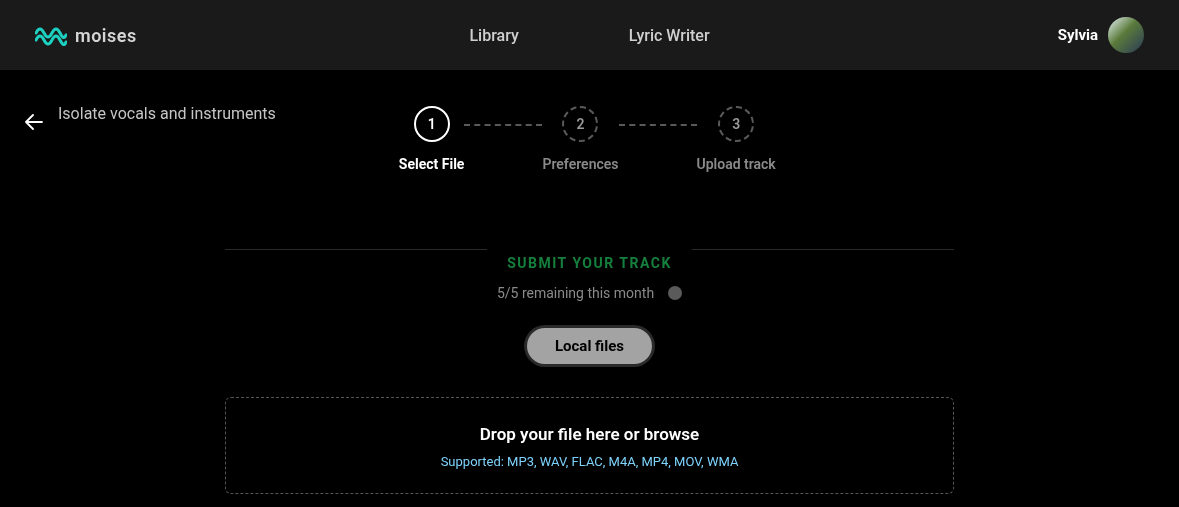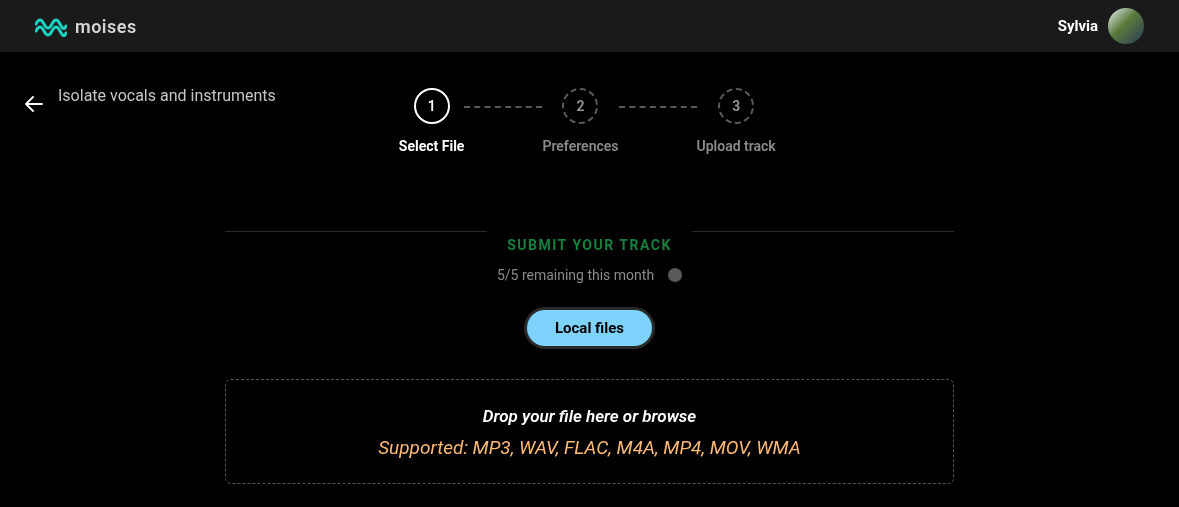--- a/index.html
+++ b/index.html
@@ -9,21 +9,21 @@
     }
     body {
       font-family: -apple-system, BlinkMacSystemFont, "Segoe UI", Roboto, Helvetica, Arial, sans-serif;
       background: #000;
       color: #fff;
       width: 1179px;
       height: 507px;
       overflow: hidden;
     }
     .header {
-      height: 52px;
+      height: 70px;
       background: #1a1a1a;
       display: flex;
       align-items: center;
       padding: 0 35px;
       position: relative;
     }
     .logo {
       display: flex;
       align-items: center;
       gap: 8px;
@@ -196,58 +196,61 @@
     .toggle-option {
       padding: 0 28px;
       display: flex;
       align-items: center;
       border-radius: 20px;
       font-size: 15px;
       font-weight: 700;
       cursor: pointer;
     }
     .toggle-option.selected {
-      background: #7dd3fc;
+      background: #a3a3a3;
       color: #000;
     }
     .toggle-option.unselected {
       color: #fff;
     }
     .dropzone {
       margin: 30px 200px 4px;
       border: 1.5px dashed #555;
       border-radius: 6px;
       padding: 26px 20px 24px;
       text-align: center;
       cursor: pointer;
-      font-style: italic;
     }
     .drop-text {
       color: #fff;
       font-size: 17px;
       font-weight: 600;
     }
     .supported-text {
-      color: #fdba74;
-      font-size: 19px;
+      color: #7dd3fc;
+      font-size: 13px;
       margin-top: 10px;
     }
   </style>
 </head>
 <body>
 
 <div class="header">
   <div class="logo">
     <span class="logo-icon">
       <svg width="32" height="22" viewBox="0 0 32 22">
         <path d="M1 16 Q5 8 9 16 Q13 24 17 16 Q21 8 25 16 Q29 24 31 18" stroke="#1dd1c1" stroke-width="3" fill="none" stroke-linecap="round"></path>
         <path d="M1 9 Q5 1 9 9 Q13 17 17 9 Q21 1 25 9 Q29 17 31 11" stroke="#1dd1c1" stroke-width="3" fill="none" stroke-linecap="round"></path>
       </svg>
     </span>
     <span class="logo-text">moises</span>
+  </div>
+  <div class="nav">
+    <div class="nav-item">Library</div>
+    <div class="nav-item">Lyric Writer</div>
   </div>
   <div class="user">
     <span class="user-name">Sylvia</span>
     <span class="avatar"></span>
   </div>
 </div>
 
 <div class="content">
   <div class="title-row">
     <span class="back-arrow">

